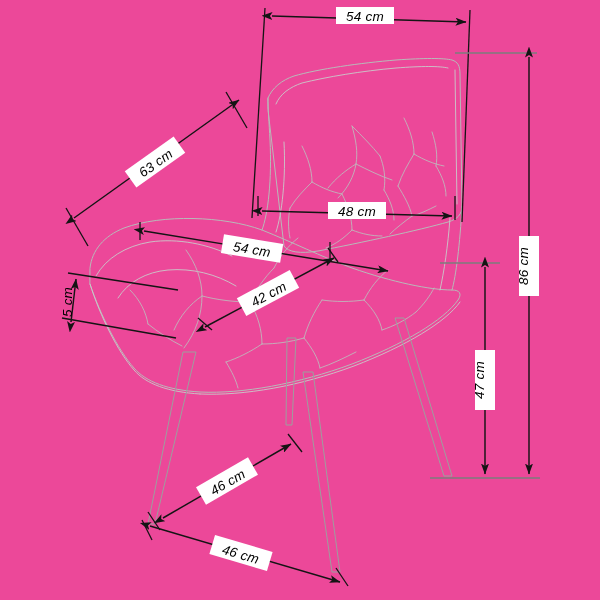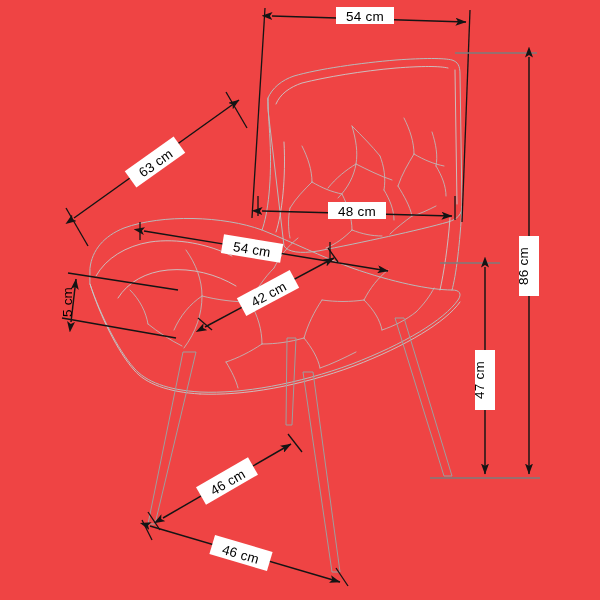--- a/index.html
+++ b/index.html
@@ -7,22 +7,23 @@
     padding: 0;
     background: #ffffff;
   }
   body {
     font-family: "Liberation Sans", sans-serif;
   }
   #drawing-root {
     position: relative;
     width: 600px;
     height: 600px;
-    background: #ef4444;
+    background: #ec4899;
     overflow: hidden;
+    font-style: italic;
   }
   svg#chair-drawing {
     display: block;
     width: 600px;
     height: 600px;
   }
   .furniture-line {
     fill: none;
     stroke: #b9b9b9;
     stroke-width: 1;

